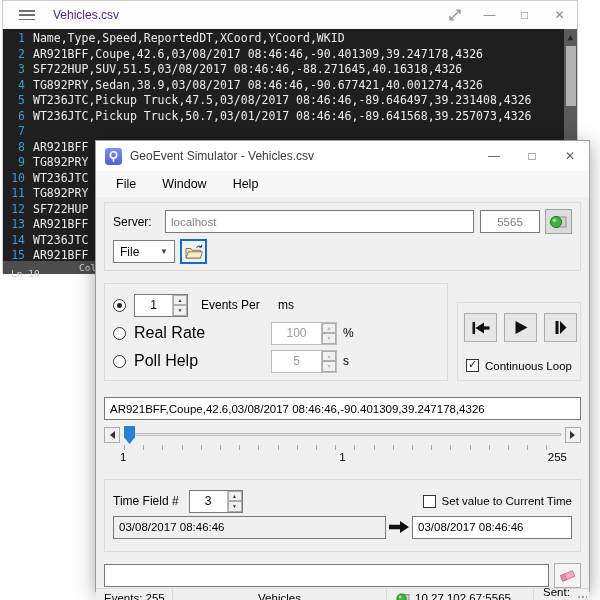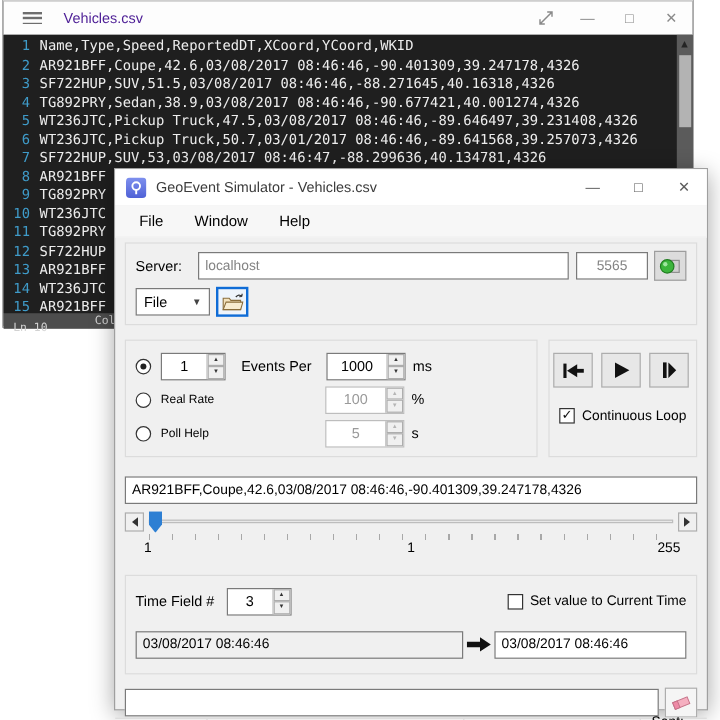--- a/index.html
+++ b/index.html
@@ -69,24 +69,24 @@
   .spinner { display:flex; height:23px; border:1px solid #7a7a7a; background:#fff; flex:none; }
   .spinner.disabled { border-color:#bdbdbd; }
   .spin-val { flex:1; text-align:center; font-size:12px; line-height:21px; color:#000; }
   .spinner.disabled .spin-val { color:#9a9a9a; }
   .spin-btns { width:15px; display:flex; flex-direction:column; border-left:1px solid #bdbdbd; }
   .sbtn { flex:1; background:#f0f0f0; border:1px solid #adadad; font-size:5px; color:#333; display:flex; align-items:center; justify-content:center; cursor:pointer; }
   .spinner.disabled .sbtn { color:#b5b5b5; }
   .sp-1 { width:54px; }
   .sp-rate { width:66px; }
   .lbl-events { width:84px; padding-left:13px; font-size:12px; }
-  .lbl-radio { width:137px; font-size:10px; }
+  .lbl-radio { width:137px; font-size:16px; }
   .unit { margin-left:6px; font-size:12px; }
 
-  .playback-group { width:124px; padding:8px 6px; display:flex; flex-direction:column; align-items:flex-end; flex:none; }
+  .playback-group { width:124px; padding:8px 6px; display:flex; flex-direction:column; align-items:flex-start; flex:none;margin-top:19px; }
   .pb-btns { display:flex; gap:7px; margin-top:2px; }
   .pb-btn { width:33px; height:29px; border:1px solid #adadad; background:#e7e7e7; display:flex; align-items:center; justify-content:center; cursor:pointer; padding:0; }
   .loop-row { margin-top:17px; display:flex; align-items:center; align-self:flex-start; margin-left:2px; }
   .checkbox { width:13px; height:13px; border:1px solid #333; background:#fff; margin-right:6px; flex:none; position:relative; cursor:pointer; }
   .checkbox.checked::after { content:"\2713"; position:absolute; left:1px; top:-2px; font-size:11px; color:#111; }
   .loop-label { font-size:11.5px; white-space:nowrap; }
 
   .preview-input { width:100%; margin-top:16px; }
 
   .slider-row { margin-top:6px; display:flex; align-items:center; height:18px; }
@@ -103,21 +103,21 @@
   .sl-min { position:absolute; left:2px; }
   .sl-cur { position:absolute; left:50%; transform:translateX(-50%); }
   .sl-max { position:absolute; right:0; }
 
   .time-group { margin-top:13px; padding:9px 8px 10px 8px; }
   .time-row1 { display:flex; align-items:center; height:24px; }
   .time-label { font-size:12px; margin-right:10px; }
   .sp-time { width:54px; }
   .cur-time-chk { margin-left:auto; display:flex; align-items:center; }
   .cur-time-label { font-size:11.5px; }
-  .time-row2 { display:flex; align-items:center; margin-top:10px; height:28px; }
+  .time-row2 { display:flex; align-items:center; height:28px; }
   .from-input { flex:1; background:#f0f0f0; }
   .time-arrow { width:26px; display:flex; justify-content:center; flex:none; }
   .to-input { width:160px; flex:none; }
 
   .message-row { margin-top:11px; display:flex; align-items:center; }
   .message-input { flex:1; }
   .eraser-btn { background:#f5f5f5; border:1px solid #adadad; }
 
   .sim-statusbar { height:19px; border-top:1px solid #d9d9d9; background:#f0f0f0; display:flex; align-items:center; font-size:11.5px; color:#000; flex:none; }
   .st-sec { height:100%; display:flex; align-items:center; border-right:1px solid #d9d9d9; }
@@ -154,21 +154,21 @@
       </div>
     </div>
     <div class="editor-content">
       <div>
           <div class="ed-line"><span class="ed-num">1</span><span class="ed-text">Name,Type,Speed,ReportedDT,XCoord,YCoord,WKID</span></div>
           <div class="ed-line"><span class="ed-num">2</span><span class="ed-text">AR921BFF,Coupe,42.6,03/08/2017 08:46:46,-90.401309,39.247178,4326</span></div>
           <div class="ed-line"><span class="ed-num">3</span><span class="ed-text">SF722HUP,SUV,51.5,03/08/2017 08:46:46,-88.271645,40.16318,4326</span></div>
           <div class="ed-line"><span class="ed-num">4</span><span class="ed-text">TG892PRY,Sedan,38.9,03/08/2017 08:46:46,-90.677421,40.001274,4326</span></div>
           <div class="ed-line"><span class="ed-num">5</span><span class="ed-text">WT236JTC,Pickup Truck,47.5,03/08/2017 08:46:46,-89.646497,39.231408,4326</span></div>
           <div class="ed-line"><span class="ed-num">6</span><span class="ed-text">WT236JTC,Pickup Truck,50.7,03/01/2017 08:46:46,-89.641568,39.257073,4326</span></div>
-          <div class="ed-line"><span class="ed-num">7</span><span class="ed-text">SF722HUP,SUV,53,03/08/2017 08:46:47,-88.299636,40.134781,4326</span></div>
+          <div class="ed-line"><span class="ed-num">7</span></div>
           <div class="ed-line"><span class="ed-num">8</span><span class="ed-text">AR921BFF</span></div>
           <div class="ed-line"><span class="ed-num">9</span><span class="ed-text">TG892PRY</span></div>
           <div class="ed-line"><span class="ed-num">10</span><span class="ed-text">WT236JTC</span></div>
           <div class="ed-line"><span class="ed-num">11</span><span class="ed-text">TG892PRY</span></div>
           <div class="ed-line"><span class="ed-num">12</span><span class="ed-text">SF722HUP</span></div>
           <div class="ed-line"><span class="ed-num">13</span><span class="ed-text">AR921BFF</span></div>
           <div class="ed-line"><span class="ed-num">14</span><span class="ed-text">WT236JTC</span></div>
           <div class="ed-line"><span class="ed-num">15</span><span class="ed-text">AR921BFF</span></div>
         </div>
       <div class="editor-scrollbar">
@@ -247,27 +247,20 @@
           <div class="rate-line">
             <span class="radio checked"></span>
             <span class="spinner sp-1">
               <span class="spin-val">1</span>
               <span class="spin-btns">
                   <span class="sbtn">▲</span>
                   <span class="sbtn">▼</span>
                 </span>
             </span>
             <span class="lbl-events">Events Per</span>
-            <span class="spinner sp-rate">
-              <span class="spin-val">1000</span>
-              <span class="spin-btns">
-                  <span class="sbtn">▲</span>
-                  <span class="sbtn">▼</span>
-                </span>
-            </span>
             <span class="unit">ms</span>
           </div>
           <div class="rate-line">
             <span class="radio"></span>
             <span class="lbl-radio">Real Rate</span>
             <span class="spinner sp-rate disabled">
               <span class="spin-val">100</span>
               <span class="spin-btns">
                   <span class="sbtn">▲</span>
                   <span class="sbtn">▼</span>

